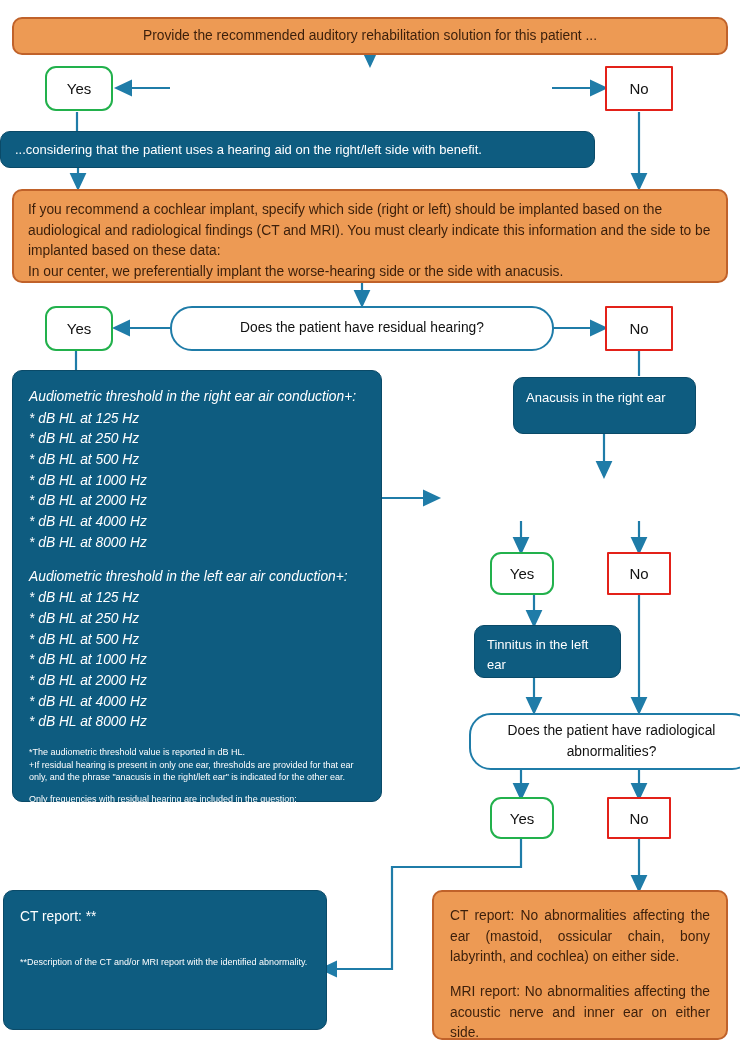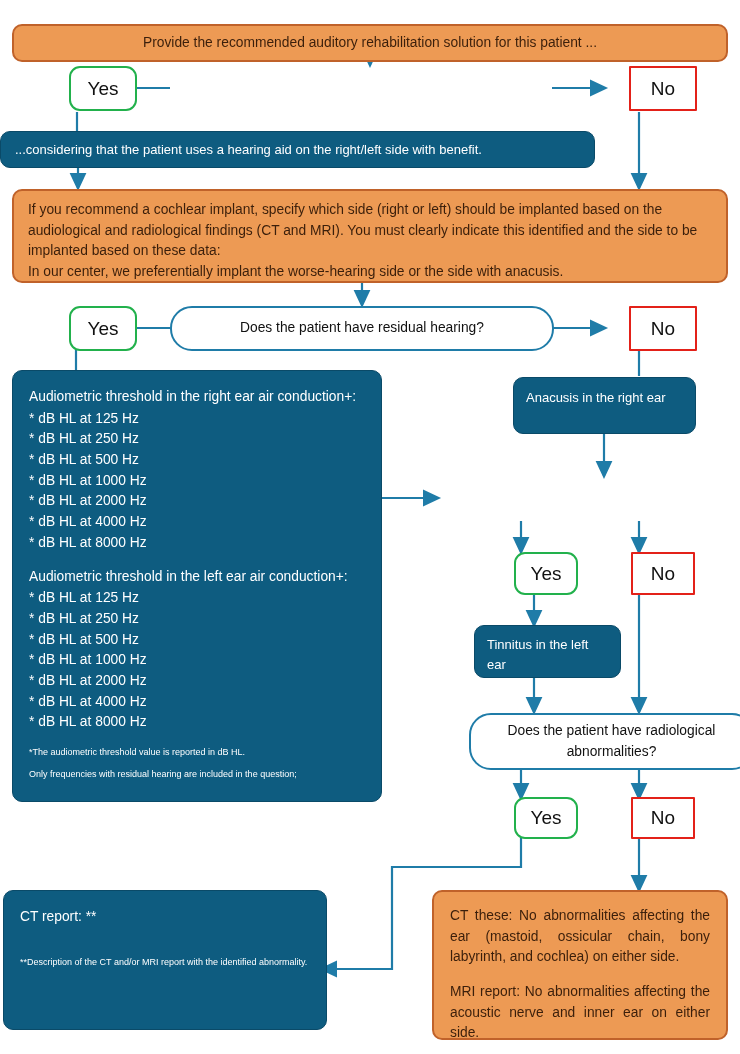--- a/index.html
+++ b/index.html
@@ -63,25 +63,25 @@
   .pad {
     padding: 8px 14px;
     width: 100%;
     box-sizing: border-box;
   }
   .center-text { text-align: center; }
   .just { text-align: justify; }
   .t14 { font-size: 13.8px; line-height: 1.5; }
   .t13 { font-size: 13px; line-height: 1.5; }
   .t10 { font-size: 9px; line-height: 1.4; }
-  .t16 { font-size: 19px; margin-left: 24px; }
+  .t16 { font-size: 15px; }
 
   .lines { position: absolute; left: 0; top: 0; width: 740px; height: 1054px; pointer-events: none; }
 
-  .listblock { margin: 0; }
+  .listblock { margin: 0; font-style: italic; }
   .listblock .hd { margin-bottom: 1px; }
   .gap { height: 13px; }
   .gap-sm { height: 9px; }
 </style>
 </head>
 <body>
 
 <div id="canvas">
 
   <svg class="lines" viewBox="0 0 740 1054" xmlns="http://www.w3.org/2000/svg">
@@ -131,40 +131,40 @@
       <line x1="521" y1="770" x2="521" y2="798" marker-end="url(#ah)"></line>
 
       <line x1="639" y1="770" x2="639" y2="798" marker-end="url(#ah)"></line>
 
       <path d="M521,838 L521,867 L392,867 L392,969 L322,969" marker-end="url(#ah)"></path>
 
       <line x1="639" y1="838" x2="639" y2="890" marker-end="url(#ah)"></line>
     </g>
   </svg>
 
-  <div class="node orange" style="left:12px; top:24px; width:716px; height:38px;">
+  <div class="node orange" style="left:12px; top:17px; width:716px; height:38px;">
     <div class="pad center-text t14">Provide the recommended auditory rehabilitation solution for this patient ...</div>
   </div>
 
   <div class="node yesbox t16" style="left:45px; top:66px; width:68px; height:45px;">
     <span>Yes</span>
   </div>
 
 
   <div class="node nobox t16" style="left:605px; top:66px; width:68px; height:45px;">
     <span>No</span>
   </div>
 
   <div class="node teal" style="left:0; top:131px; width:595px; height:37px;">
     <div class="pad t13">...considering that the patient uses a hearing aid on the right/left side with benefit.</div>
   </div>
 
   <div class="node orange" style="left:12px; top:189px; width:716px; height:94px; align-items:flex-start;">
     <div class="pad t14" style="padding-top:9px;">
-      <div>If you recommend a cochlear implant, specify which side (right or left) should be implanted based on the audiological and radiological findings (CT and MRI). You must clearly indicate this identified and the side to be implanted based on these data:</div>
+      <div>If you recommend a cochlear implant, specify which side (right or left) should be implanted based on the audiological and radiological findings (CT and MRI). You must clearly indicate this information and the side to be implanted based on these data:</div>
       <div>In our center, we preferentially implant the worse-hearing side or the side with anacusis.</div>
     </div>
   </div>
 
   <div class="node yesbox t16" style="left:45px; top:306px; width:68px; height:45px;">
     <span>Yes</span>
   </div>
 
   <div class="node decision" style="left:170px; top:306px; width:384px; height:45px;">
     <div class="pad center-text t14">Does the patient have residual hearing?</div>
@@ -193,20 +193,21 @@
         <div>* dB HL at 250 Hz</div>
         <div>* dB HL at 500 Hz</div>
         <div>* dB HL at 1000 Hz</div>
         <div>* dB HL at 2000 Hz</div>
         <div>* dB HL at 4000 Hz</div>
         <div>* dB HL at 8000 Hz</div>
       </div>
       <div class="gap"></div>
       <div class="t10">
         <div>*The audiometric threshold value is reported in dB HL.</div>
+        <div>+If residual hearing is present in only one ear, thresholds are provided for that ear only, and the phrase "anacusis in the right/left ear" is indicated for the other ear.</div>
         <div class="gap-sm"></div>
         <div>Only frequencies with residual hearing are included in the question;</div>
       </div>
     </div>
   </div>
 
   <div class="node teal" style="left:513px; top:377px; width:183px; height:57px; align-items:flex-start;">
     <div class="pad t13 just" style="padding:10px 12px; text-align:justify; text-align-last:left;">Anacusis in the right ear</div>
   </div>
 
@@ -241,19 +242,19 @@
     <div class="pad" style="padding:16px 16px;">
       <div class="t14">CT report: **</div>
       <div style="height:16px;"></div>
       <div style="height:12px;"></div>
       <div class="t10" style="text-align:justify;">**Description of the CT and/or MRI report with the identified abnormality.</div>
     </div>
   </div>
 
   <div class="node orange" style="left:432px; top:890px; width:296px; height:150px; align-items:flex-start;">
     <div class="pad" style="padding:14px 16px;">
-      <div class="t14" style="text-align:justify;">CT these: No abnormalities affecting the ear (mastoid, ossicular chain, bony labyrinth, and cochlea) on either side.</div>
+      <div class="t14" style="text-align:justify;">CT report: No abnormalities affecting the ear (mastoid, ossicular chain, bony labyrinth, and cochlea) on either side.</div>
       <div style="height:14px;"></div>
       <div class="t14" style="text-align:justify;">MRI report: No abnormalities affecting the acoustic nerve and inner ear on either side.</div>
     </div>
   </div>
 
 </div>
 
 </body></html>

